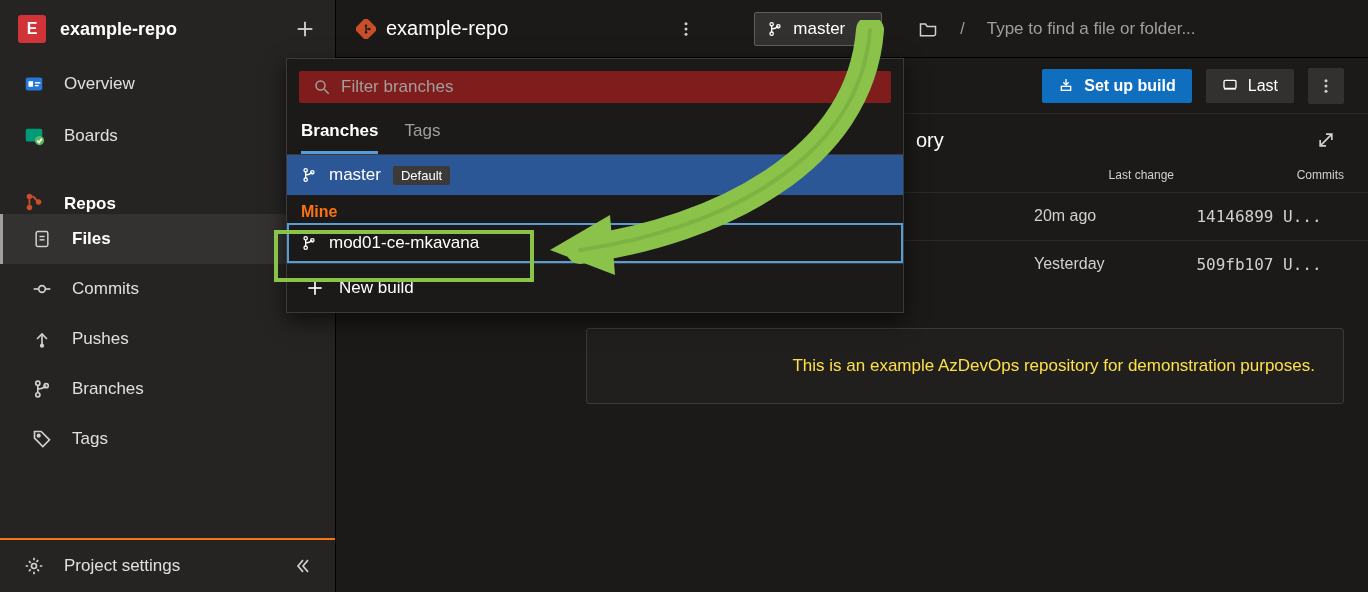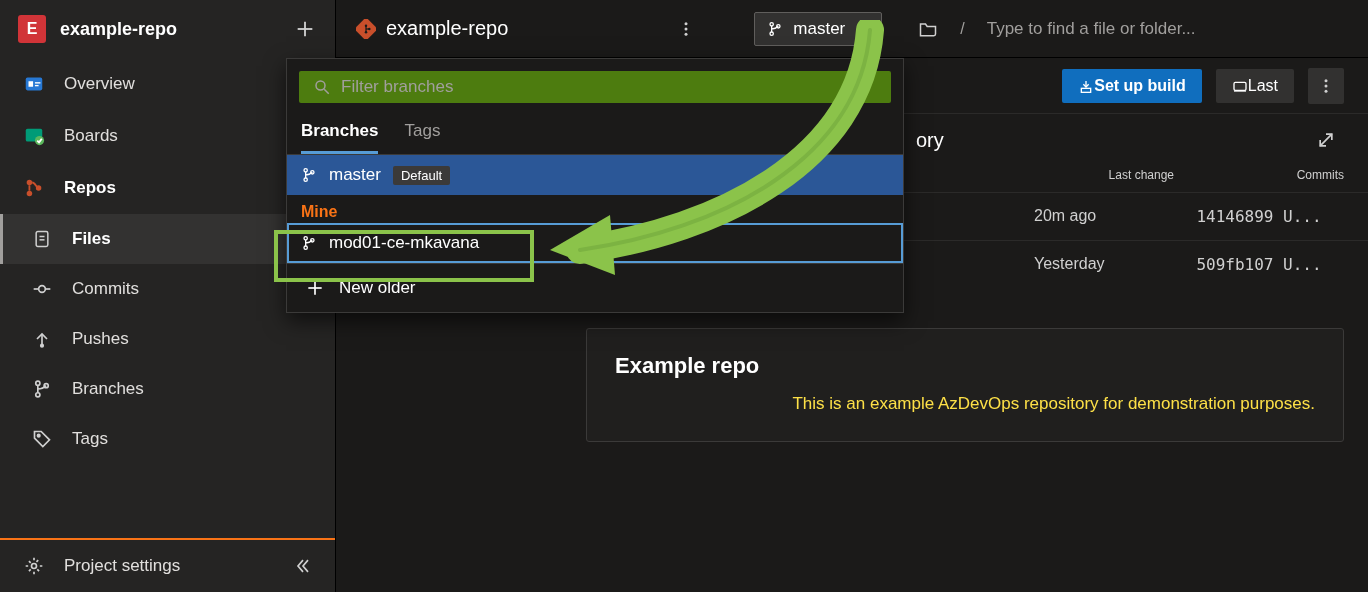--- a/index.html
+++ b/index.html
@@ -9,57 +9,57 @@
   .root { display: flex; width: 100%; height: 100%; }
 
   
   .sidebar { width: 336px; background: #252423; display: flex; flex-direction: column; border-right: 1px solid #000; }
   .sidebar-header { height: 58px; display: flex; align-items: center; padding: 0 18px; gap: 14px; }
   .project-badge { width: 28px; height: 28px; background: #d13438; color: #fff; font-weight: 600; display: flex; align-items: center; justify-content: center; border-radius: 3px; font-size: 16px; }
   .project-name { font-size: 18px; color: #fff; font-weight: 600; flex: 1; }
   .sidebar-add { width: 24px; height: 24px; display: flex; align-items: center; justify-content: center; cursor: pointer; }
   .nav-item { height: 52px; display: flex; align-items: center; gap: 18px; padding: 0 22px; cursor: pointer; font-size: 17px; color: #e1dfdd; }
   .nav-item.sub { padding-left: 30px; height: 50px; font-size: 17px; text-align: center; }
-  .nav-item.active-group { font-weight: 600; color: #fff; }
+  .nav-item.active-group { font-weight: 600; color: #fff; align-items: flex-end; }
   .nav-item.active-sub { background: #333231; border-left: 3px solid #a19f9d; padding-left: 27px; font-weight: 600; color: #fff; }
   .nav-icon { width: 24px; height: 24px; display: inline-flex; align-items: center; justify-content: center; }
   .sidebar-footer { margin-top: auto; border-top: 2px solid #f97316; }
 
   
   .main { flex: 1; display: flex; flex-direction: column; background: #1b1a19; }
   .toolbar { height: 58px; display: flex; align-items: center; padding: 0 24px 0 20px; gap: 12px; border-bottom: 1px solid #000; }
   .repo-title { display: flex; align-items: center; gap: 10px; font-size: 20px; color: #fff; }
   .toolbar-more { width: 32px; height: 32px; display:flex; align-items:center; justify-content:center; cursor:pointer; margin-right: 40px; }
   .branch-btn { display:flex; align-items:center; gap:10px; padding:6px 12px; background:#323130; border:1px solid #605e5c; border-radius:2px; cursor:pointer; font-size:17px; color:#fff; }
   .path-sep { color:#a19f9d; padding:0 10px; }
   .file-search { flex:1; background:transparent; border:none; color:#a19f9d; font-size:17px; outline:none; }
   .file-search::placeholder { color:#a19f9d; }
 
   
   .actionbar { height: 56px; display:flex; align-items:center; justify-content:flex-end; gap:14px; padding: 0 24px; border-bottom: 1px solid #2b2a29; }
-  .btn { display:flex; align-items:flex-end; padding:8px 16px; font-size:16px; cursor:pointer; border-radius:2px; }
+  .btn { display:flex; align-items:flex-start; gap:10px; padding:8px 16px; font-size:16px; cursor:pointer; border-radius:2px; }
   .btn-primary { background:#106ebe; color:#fff; font-weight:600; }
   .btn-secondary { background:#323130; color:#fff; }
   .btn-icon { width:36px; height:36px; background:#323130; display:flex; align-items:center; justify-content:center; cursor:pointer; border-radius:2px; }
   .fs-btn { width:36px; height:36px; display:flex; align-items:center; justify-content:center; cursor:pointer; margin-left:30px; }
   .readme-card { margin-top: 40px; background:#201f1e; border:1px solid #3b3a39; border-radius:3px; padding:24px 28px; margin-left: 250px; }
   .readme-title { color:#fff; font-size:22px; font-weight:600; margin-bottom:12px; }
   .readme-body { color:#fde047; font-size:17px; line-height:1.5;text-align:right; }
 
   
   .file-table-head { display:flex; margin-left:250px; padding:10px 24px; color:#d0d0d0; font-size:12px;text-align:right; }
   .col-name { flex:1; }
   .col-last { width:140px; }
   .col-commits { width:170px; }
   .file-row { display:flex; margin-left:250px; padding:14px 24px; color:#d0d0d0; font-size:16px; border-top:1px solid #2b2a29; }
   .mono { font-family: Consolas, monospace; text-align: center; }
 
   
   .dropdown { position:absolute; left:286px; top:58px; width:618px; background:#1b1a19; border:1px solid #3b3a39; box-shadow:0 8px 20px rgba(0,0,0,0.6); z-index:10; }
-  .dd-search { margin:12px 12px 8px; height:23px; background:#4d7c0f; display:flex; align-items:center; padding:16px 14px; gap:10px; border-radius:2px; }
+  .dd-search { margin:12px 12px 8px; height:23px; background:#7f1d1d; display:flex; align-items:center; padding:16px 14px; gap:10px; border-radius:2px; }
   .dd-search input { flex:1; background:transparent; border:none; outline:none; color:#d0d0d0; font-size:17px; }
   .dd-search input::placeholder { color:#a19f9d; }
   .dd-tabs { display:flex; gap:26px; padding:0 14px; border-bottom:1px solid #3b3a39; }
   .dd-tab { padding:10px 0; font-size:17px; color:#a19f9d; cursor:pointer; }
   .dd-tab.active { color:#fff; font-weight:600; border-bottom:3px solid #579cd6; }
   .dd-item { display:flex; align-items:center; gap:12px; padding:10px 14px; font-size:17px; color:#fff; cursor:pointer; }
   .dd-item.selected { background:#2b5797; }
   .dd-item.focus { outline:2px solid #579cd6; outline-offset:-2px; }
   .badge { background:#3b3a39; color:#fff; font-size:13px; padding:2px 8px; border-radius:2px; }
   .dd-section-label { padding:8px 14px 2px; font-size:16px; color:#f97316; font-weight:600; }
@@ -295,21 +295,20 @@
       <div class="col-commits mono">14146899 U...</div>
     </div>
     <div class="file-row">
       <div class="col-name">md</div>
       <div class="col-last">Yesterday</div>
       <div class="col-commits mono">509fb107 U...</div>
     </div>
 
     <div style="padding:0 24px 0 0">
       <div class="readme-card">
-        <div class="readme-title">Example repo</div>
         <div class="readme-body">This is an example AzDevOps repository for demonstration purposes.</div>
       </div>
     </div>
   </div>
 </div>
 
 <div class="dropdown">
   <div class="dd-search">
     <span>
       <svg width="18" height="18" viewBox="0 0 24 24" fill="none" stroke="#a19f9d" stroke-width="2">
@@ -347,21 +346,21 @@
     </span>
     <span>mod01-ce-mkavana</span>
   </div>
   <div class="dd-footer">
     <span>
       <svg width="20" height="20" viewBox="0 0 24 24" stroke="#fff" stroke-width="2" fill="none">
           <line x1="12" y1="4" x2="12" y2="20"></line>
           <line x1="4" y1="12" x2="20" y2="12"></line>
         </svg>
     </span>
-    <span>New older</span>
+    <span>New build</span>
   </div>
 </div>
 
 <div class="hl-box"></div>
 <svg class="arrow" width="360" height="260" viewBox="0 0 360 260">
   <path d="M 330 10 C 320 140, 180 210, 40 230" stroke="#8BC34A" stroke-width="28" fill="none" stroke-linecap="round"></path>
   <polygon points="10,230 70,195 75,255" fill="#8BC34A"></polygon>
   <path d="M 330 10 C 320 140, 180 210, 40 230" stroke="#7cb342" stroke-width="4" fill="none" stroke-linecap="round"></path>
 </svg>
 

